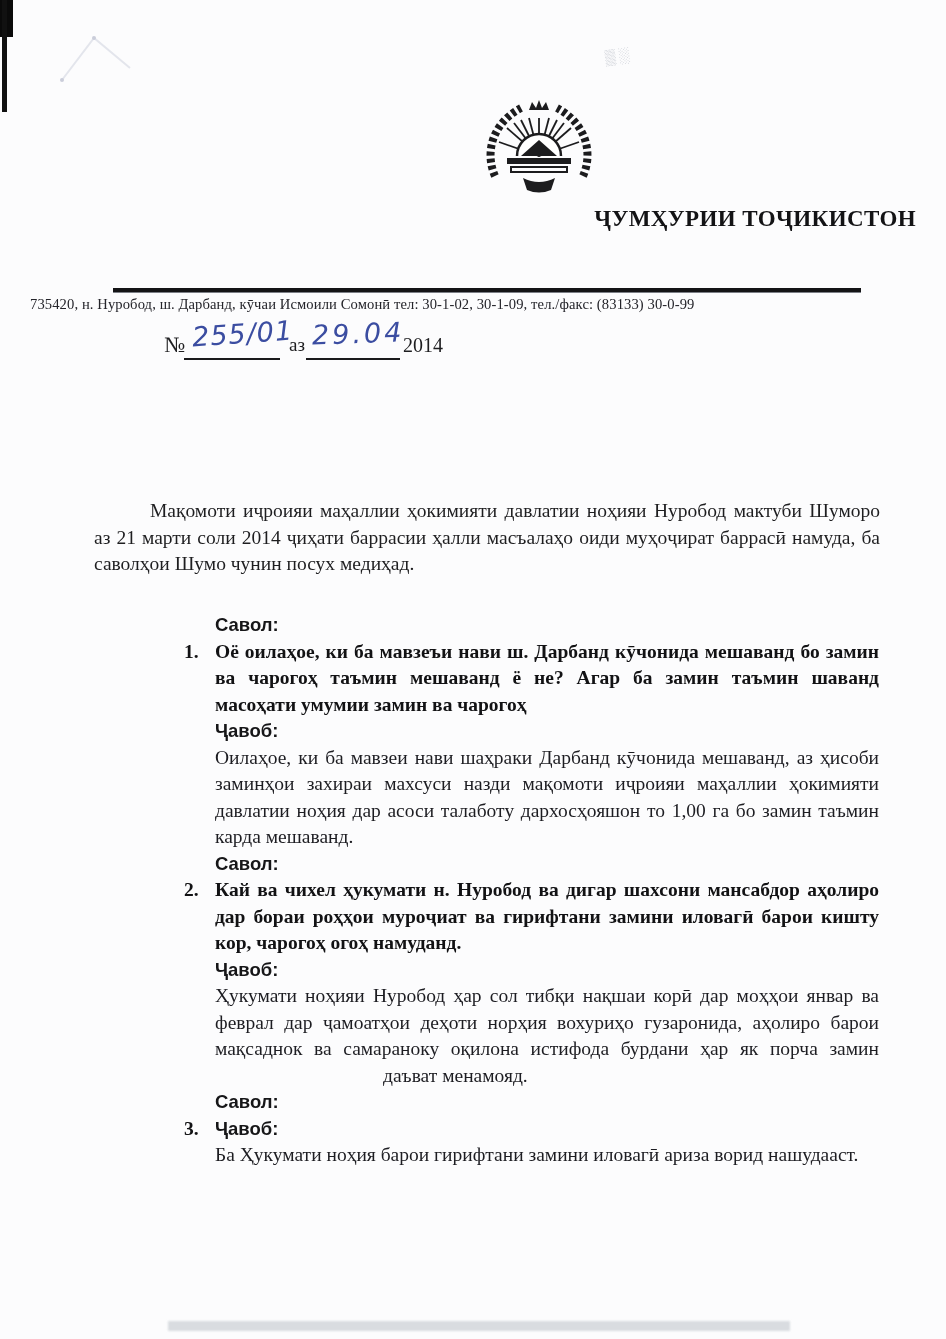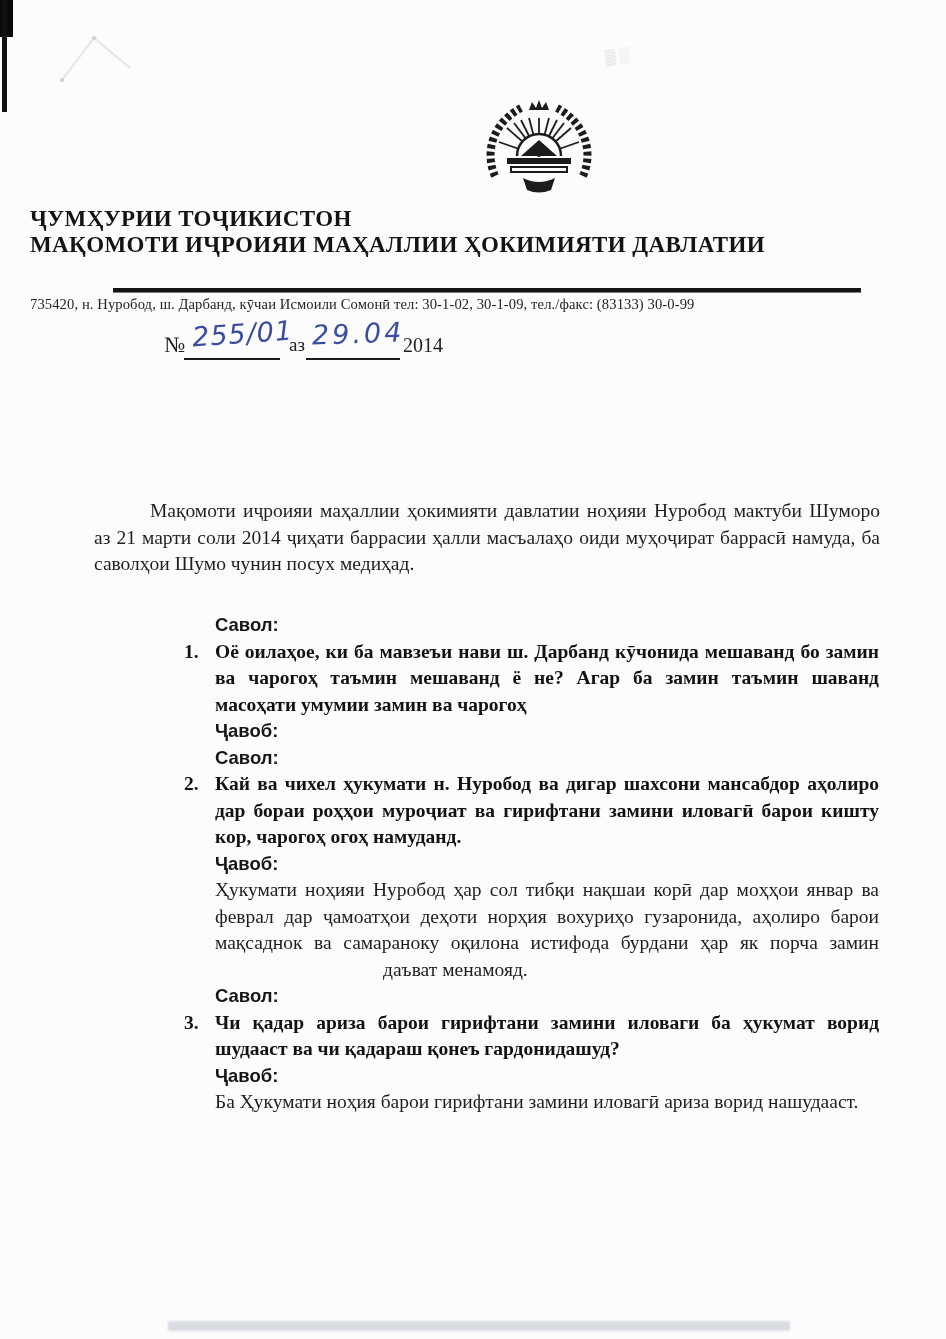--- a/index.html
+++ b/index.html
@@ -14,21 +14,21 @@
   .bottom-band{position:absolute;left:168px;top:1321px;width:622px;height:10px;background:#d3d7db;filter:blur(1px);opacity:.85;}
   .smudge{position:absolute;color:#9aa0ad;opacity:.55;font-size:15px;letter-spacing:3px;transform:rotate(-8deg);}
   .pencil{position:absolute;left:32px;top:28px;opacity:.5;}
 
   
   .emblem{position:absolute;left:477px;top:98px;width:124px;height:100px;}
 
   
   .header-block{
     position:absolute;left:30px;top:206px;width:886px;
-    text-align:left;font-weight:bold;color:#131315;
+    text-align:right;font-weight:bold;color:#131315;
     font-size:23px;line-height:26px;letter-spacing:.4px;
   }
   .header-rule{position:absolute;left:113px;top:288px;width:748px;height:4px;background:#141416;box-shadow:0 1px 0 #7c7f86;}
   .address-line{
     position:absolute;left:30px;top:296px;width:886px;text-align:left;
     font-size:14.6px;color:#24242a;letter-spacing:.1px;font-weight:normal;
   }
 
   
   .ref-line{position:absolute;left:160px;top:320px;width:420px;height:48px;font-size:21px;}
@@ -112,21 +112,20 @@
 
       <rect x="30" y="60" width="64" height="6" fill="#1c1c1e" stroke="none"></rect>
       <rect x="34" y="69" width="56" height="5" stroke-width="2"></rect>
 
       <path d="M46,80 Q62,88 78,80 L74,92 Q62,97 50,92 Z" fill="#1c1c1e" stroke="none"></path>
     </g>
   </svg>
 
   <div class="header-block">
     <div>ҶУМҲУРИИ  ТОҶИКИСТОН</div>
-    <div>МАҚОМОТИ ИҶРОИЯИ МАҲАЛЛИИ ҲОКИМИЯТИ ДАВЛАТИИ</div>
   </div>
   <div class="header-rule"></div>
   <div class="address-line">735420, н. Нуробод, ш. Дарбанд,  кӯчаи  Исмоили Сомонӣ   тел: 30-1-02, 30-1-09, тел./факс: (83133) 30-0-99</div>
 
   <div class="ref-line">
     <span class="ref-no">№</span>
     <span class="hand hand-number">255/01</span>
     <div class="u1"></div>
     <span class="ref-az">аз</span>
     <span class="hand hand-date">29.04</span>
@@ -138,33 +137,33 @@
   <div class="intro">Мақомоти  иҷроияи  маҳаллии  ҳокимияти  давлатии  ноҳияи Нуробод мактуби Шуморо аз 21 марти соли 2014 ҷиҳати  баррасии ҳалли масъалаҳо оиди муҳоҷират баррасӣ намуда, ба саволҳои Шумо чунин посух медиҳад.</div>
 
   <div class="qa">
 
     <div class="qa-label">Савол:</div>
     <div class="qa-question">
       <span class="qa-number">1.</span>
       <span>Оё оилаҳое, ки ба мавзеъи нави ш. Дарбанд кӯчонида мешаванд бо замин ва чарогоҳ таъмин мешаванд ё не? Агар ба замин таъмин шаванд масоҳати умумии замин ва чарогоҳ</span>
     </div>
     <div class="qa-label">Ҷавоб:</div>
+    <div class="qa-answer">Оилаҳое, ки ба мавзеи нави шаҳраки Дарбанд кӯчонида мешаванд, аз ҳисоби заминҳои захираи махсуси назди мақомоти иҷроияи маҳаллии ҳокимияти давлатии ноҳия дар асоси талаботу дархосҳояшон то 1,00 га бо замин таъмин карда мешаванд.</div>
 
     <div class="qa-label">Савол:</div>
     <div class="qa-question">
       <span class="qa-number">2.</span>
       <span>Кай ва чихел ҳукумати н. Нуробод ва дигар шахсони мансабдор аҳолиро дар бораи роҳҳои муроҷиат ва гирифтани замини иловагӣ барои кишту кор, чарогоҳ огоҳ намуданд.</span>
     </div>
     <div class="qa-label">Ҷавоб:</div>
     <div class="qa-answer">
       <span>Ҳукумати ноҳияи Нуробод ҳар сол тибқи нақшаи корӣ дар моҳҳои январ  ва  феврал  дар  ҷамоатҳои  деҳоти  норҳия  вохуриҳо гузаронида, аҳолиро барои мақсаднок ва самараноку оқилона истифода бурдани ҳар як порча замин</span><span class="gap-spacer"></span><span>даъват менамояд.</span>
     </div>
 
     <div class="qa-label">Савол:</div>
     <div class="qa-question">
       <span class="qa-number">3.</span>
-      <span>Чи қадар ариза барои гирифтани замини иловаги ба ҳукумат ворид шудааст ва чи қадараш қонеъ гардонидашуд?</span>
     </div>
     <div class="qa-label">Ҷавоб:</div>
     <div class="qa-answer">Ба Ҳукумати ноҳия барои гирифтани замини иловагӣ ариза ворид нашудааст.</div>
 
   </div>
 </div>
 
 </body></html>

